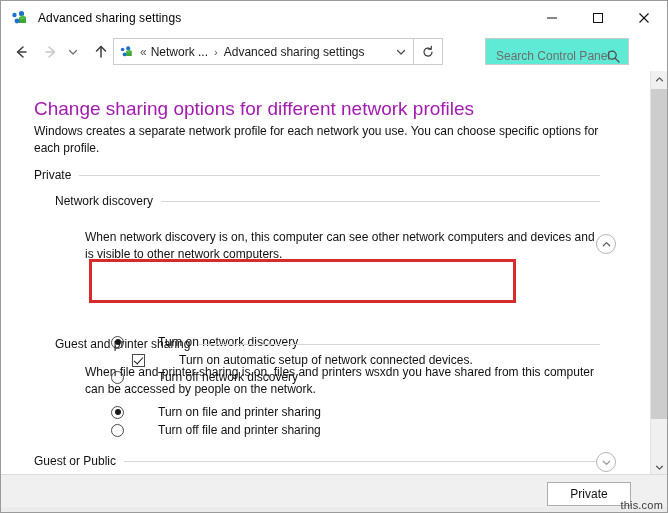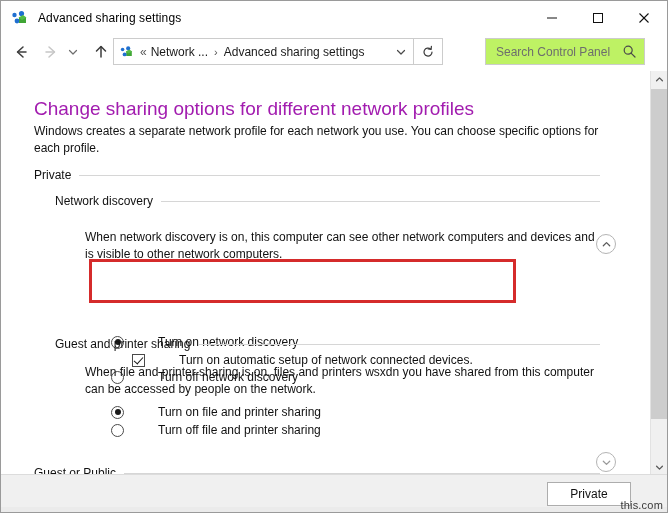--- a/index.html
+++ b/index.html
@@ -138,27 +138,27 @@
     border-left: 1px solid #cccccc;
     display: flex;
     align-items: center;
     justify-content: center;
     cursor: default;
   }
   .searchbox {
     position: absolute;
     left: 484px;
     top: 4px;
-    width: 160px;
+    width: 144px;
     height: 27px;
     border: 1px solid #cccccc;
-    background: #bef264;
-    box-sizing: border-box;
-    display: flex;
-    align-items: center;
+    background: #5eead4;
+    box-sizing: border-box;
+    display: flex;
+    align-items: flex-end;
   }
   .searchbox input {
     border: 0;
     outline: 0;
     background: transparent;
     font-family: "Liberation Sans", sans-serif;
     font-size: 12px;
     color: #6d6d6d;
     margin-left: 8px;
     width: 128px;
@@ -543,21 +543,21 @@
     <div class="optrow" style="left:110px; top:334px;">
       <span class="radio checked"></span>
       <span>Turn on file and printer sharing</span>
     </div>
 
     <div class="optrow" style="left:110px; top:352px;">
       <span class="radio"></span>
       <span>Turn off file and printer sharing</span>
     </div>
 
-    <div class="grouphead" style="left:33px; top:383px; width:566px;margin-top:12px;">
+    <div class="grouphead" style="left:33px; top:383px; width:566px;">
       <span class="ghlabel">Guest or Public</span>
       <span class="ghrule" style="flex:1;"></span>
     </div>
     <div class="collapse-btn" style="left:595px; top:381px;">
       <svg width="11" height="11" viewBox="0 0 11 11">
         <path d="M2.3 4.2 L5.5 7.4 L8.7 4.2" fill="none" stroke="#9a9a9a" stroke-width="1.25" stroke-linecap="round" stroke-linejoin="round"></path>
       </svg>
     </div>
   </div>
 

